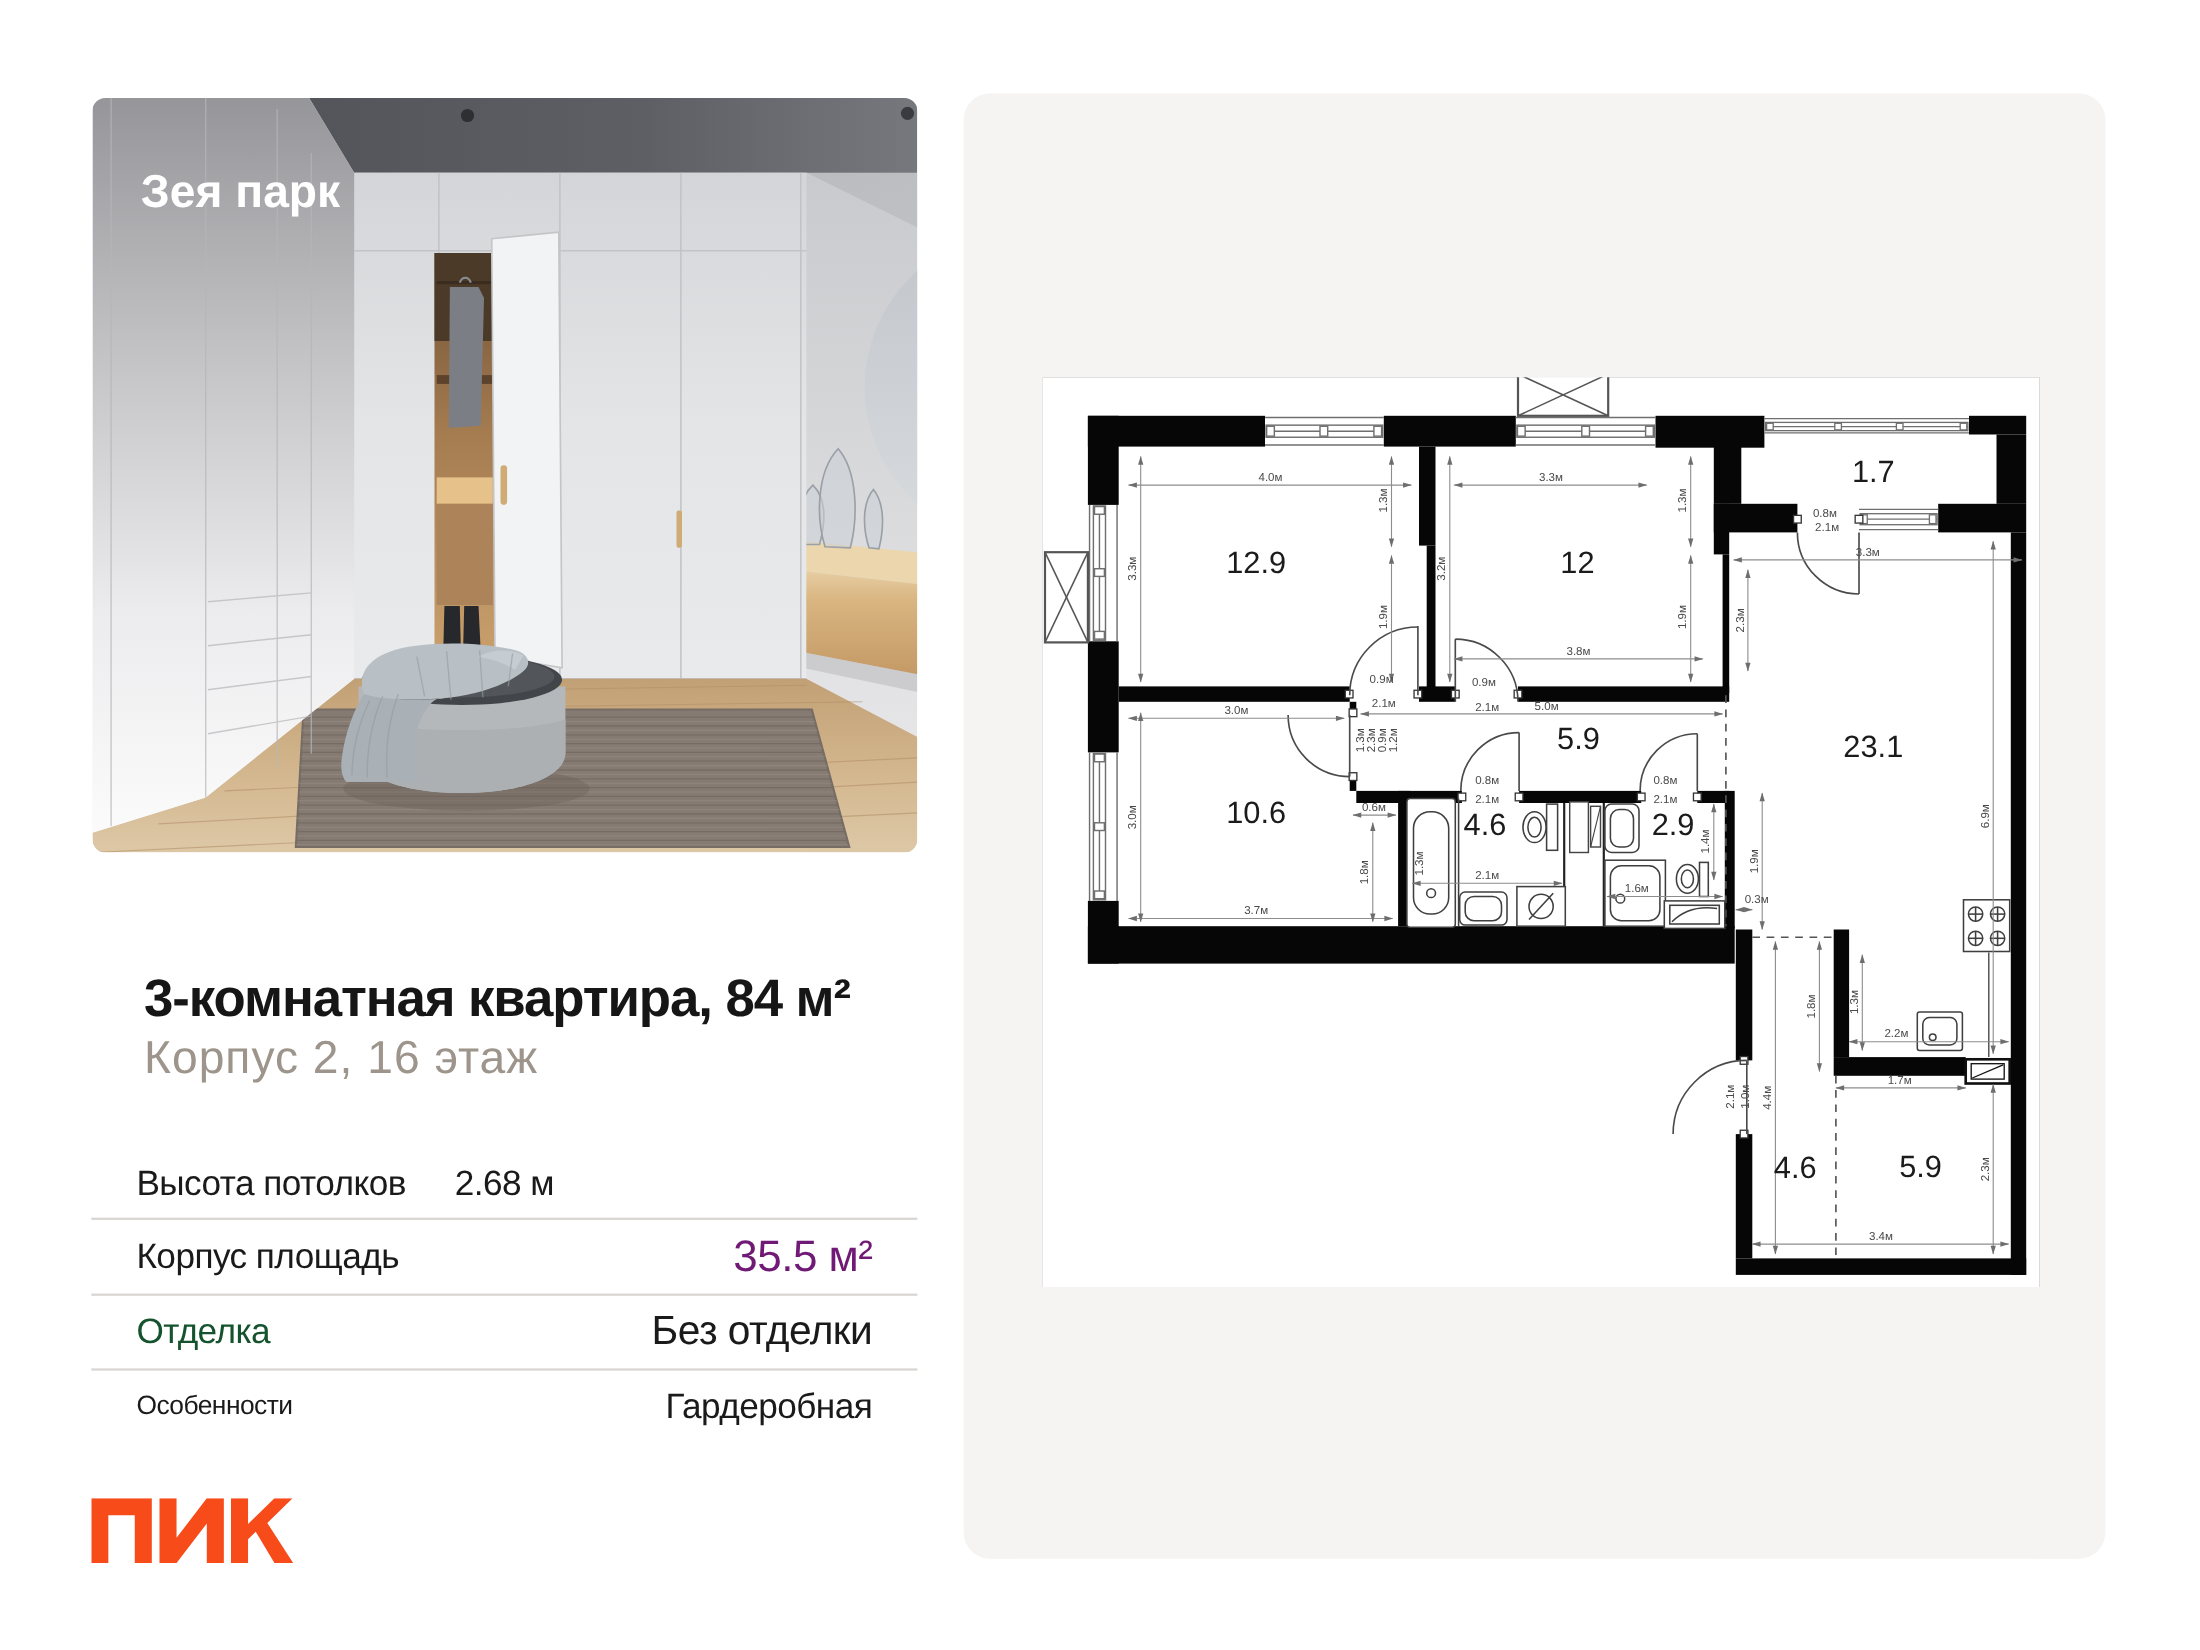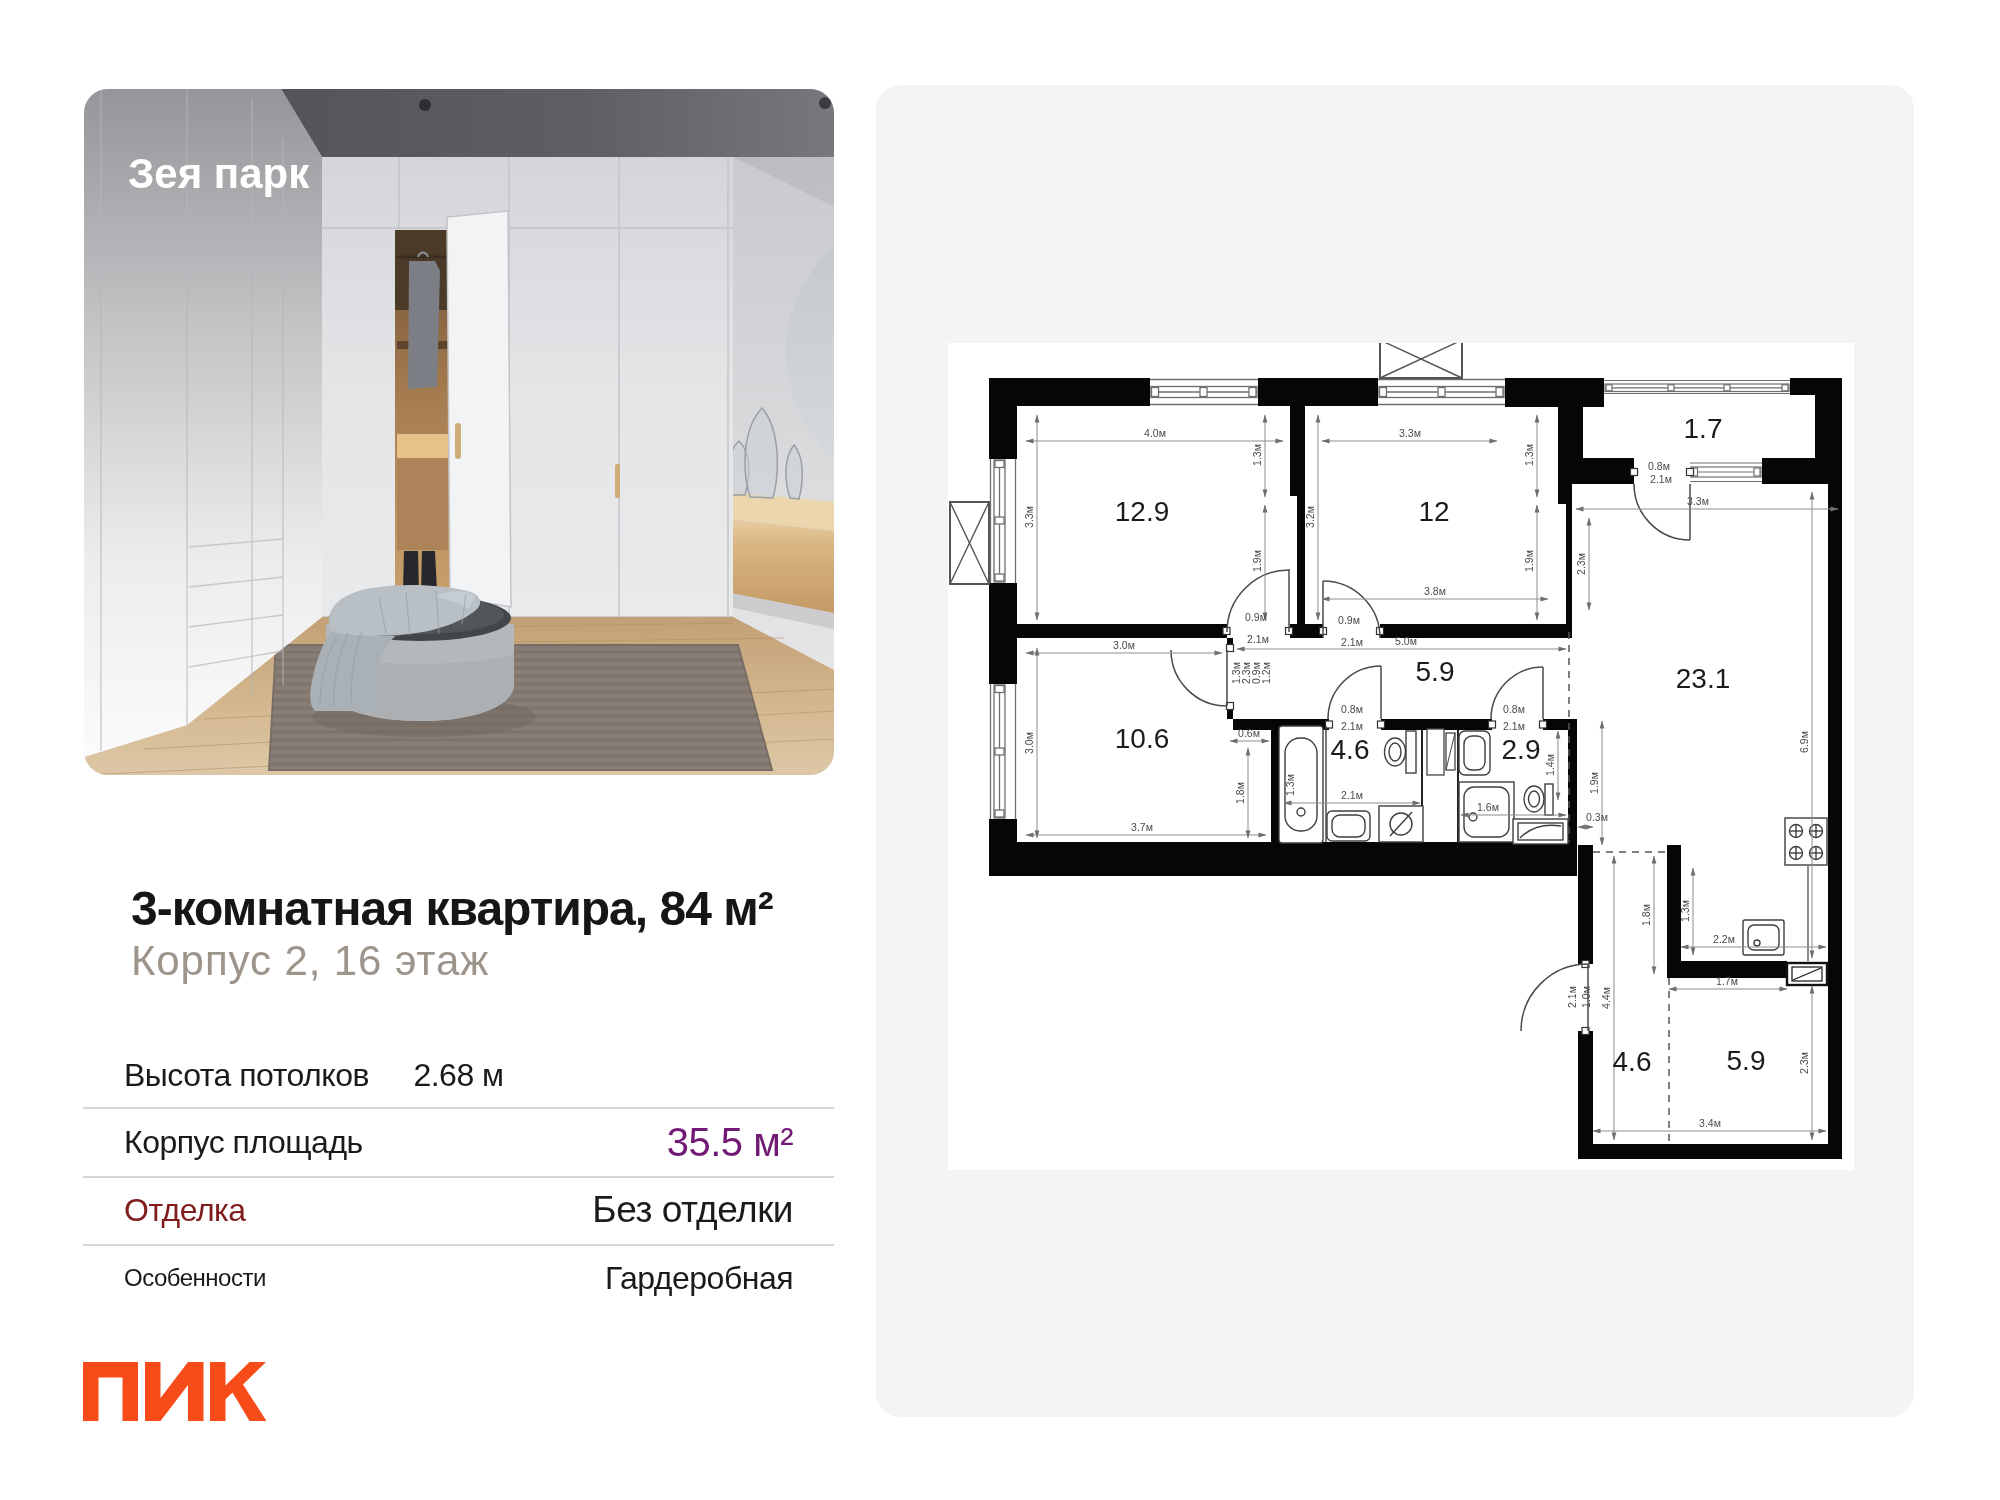--- a/index.html
+++ b/index.html
@@ -2,21 +2,21 @@
 <html><head>
 <meta charset="utf-8">
 <style>
 html,body{margin:0;padding:0;background:#ffffff;}
 body{width:2000px;height:1500px;position:relative;overflow:hidden;font-family:"Liberation Sans",sans-serif;}
 .abs{position:absolute;}
 </style>
 </head>
 <body>
 
-<div class="abs" style="left:84px;top:89px;width:750px;height:686px;border-radius:24px;overflow:hidden;">
+<div class="abs" style="left:84px;top:89px;width:750px;height:686px;border-radius:12px;overflow:hidden;">
 <svg width="750" height="686" viewBox="0 0 750 686" xmlns="http://www.w3.org/2000/svg">
 <defs>
 <linearGradient id="gWallL" x1="0" y1="0" x2="0" y2="1">
 <stop offset="0" stop-color="#96969a"></stop>
           <stop offset="0.35" stop-color="#c3c3c6"></stop>
           <stop offset="0.7" stop-color="#ececee"></stop>
           <stop offset="1" stop-color="#fbfbfb"></stop>
 </linearGradient>
 <linearGradient id="gCeil" x1="0" y1="0" x2="1" y2="0">
 <stop offset="0" stop-color="#54555a"></stop>
@@ -195,21 +195,21 @@
 <div class="abs" style="left:131px;top:885px;font-size:48px;line-height:48px;font-weight:bold;letter-spacing:-1px;color:#161616;">3-комнатная квартира, 84 м²</div>
 
 <div class="abs" style="left:131px;top:940px;font-size:42px;line-height:42px;font-weight:normal;letter-spacing:0.9px;color:#9d958b;">Корпус 2, 16 этаж</div>
 
 <div class="abs" style="left:124px;top:1059px;font-size:32px;line-height:32px;letter-spacing:-0.5px;color:#1a1a1a;">Высота потолков</div>
 <div class="abs" style="left:124px;top:1059px;width:669px;text-align:center;font-size:32px;line-height:32px;letter-spacing:-0.5px;color:#1a1a1a;">2.68 м</div>
 <div class="abs" style="left:83px;top:1107px;width:751px;height:0;border-top:2px solid #d9d5d0;"></div>
 <div class="abs" style="left:124px;top:1126px;font-size:32px;line-height:32px;letter-spacing:-0.5px;color:#1a1a1a;">Корпус площадь</div>
 <div class="abs" style="left:124px;top:1126px;width:669px;text-align:right;font-size:40px;line-height:32px;letter-spacing:-0.5px;color:#701a75;">35.5 м²</div>
 <div class="abs" style="left:83px;top:1176px;width:751px;height:0;border-top:2px solid #d9d5d0;"></div>
-<div class="abs" style="left:124px;top:1194px;font-size:32px;line-height:32px;letter-spacing:-0.5px;color:#7f1d1d;">Отделка</div>
+<div class="abs" style="left:124px;top:1194px;font-size:32px;line-height:32px;letter-spacing:-0.5px;color:#14532d;">Отделка</div>
 <div class="abs" style="left:124px;top:1194px;width:669px;text-align:right;font-size:37px;line-height:32px;letter-spacing:-0.5px;color:#1a1a1a;">Без отделки</div>
 <div class="abs" style="left:83px;top:1244px;width:751px;height:0;border-top:2px solid #d9d5d0;"></div>
 <div class="abs" style="left:124px;top:1262px;font-size:24px;line-height:32px;letter-spacing:-0.5px;color:#1a1a1a;">Особенности</div>
 <div class="abs" style="left:124px;top:1262px;width:669px;text-align:right;font-size:32px;line-height:32px;letter-spacing:-0.5px;color:#1a1a1a;">Гардеробная</div>
 
 <div class="abs" style="left:83px;top:1362px;">
 <svg width="184" height="60" viewBox="0 0 184 60" xmlns="http://www.w3.org/2000/svg" fill="#f84b1a">
 <path d="M0,0 H55 V59 H39.5 V15.5 H15.5 V59 H0 Z"></path>
 <path d="M62,0 H77.5 V36 L105,0 H120.5 V59 H105 V23 L77.5,59 H62 Z"></path>
 <path d="M127,0 H142.5 V23.5 L166.5,0 H183 L160,22.5 L183.5,59 H166.5 L149.5,30.5 L142.5,37.3 V59 H127 Z"></path>

